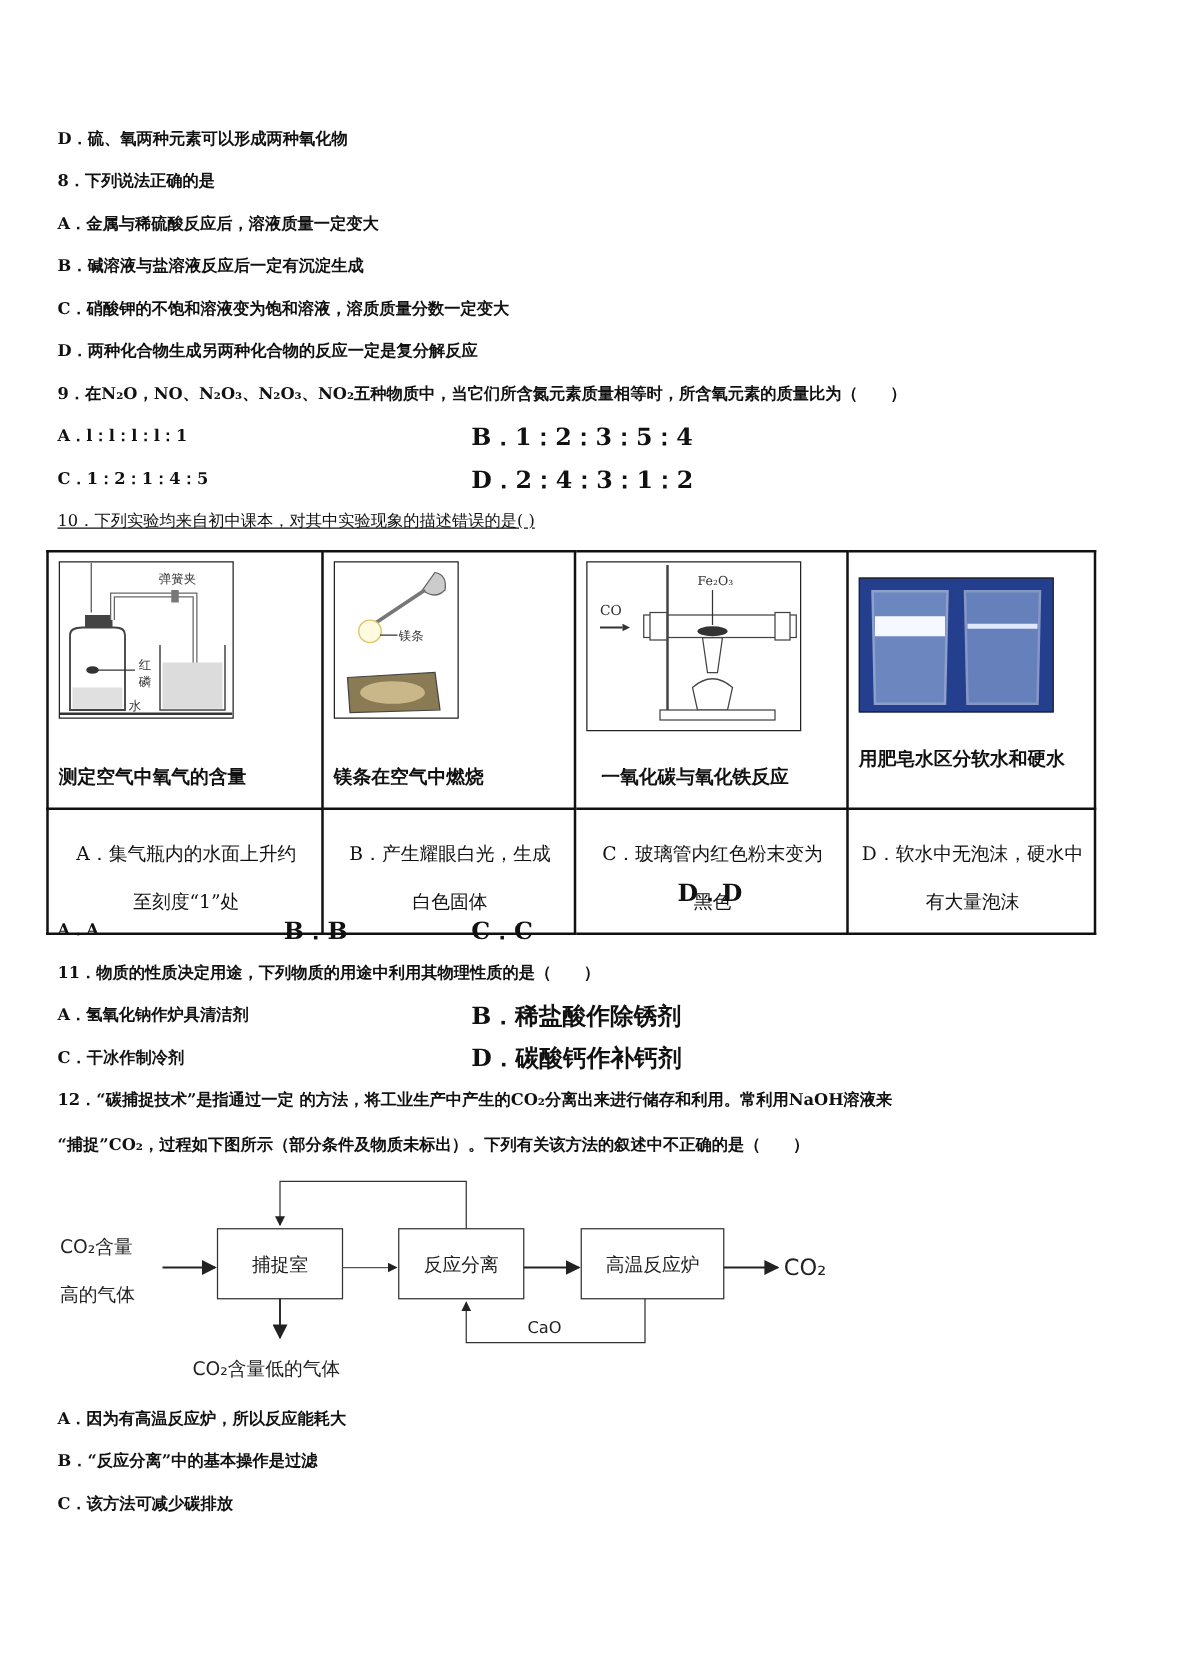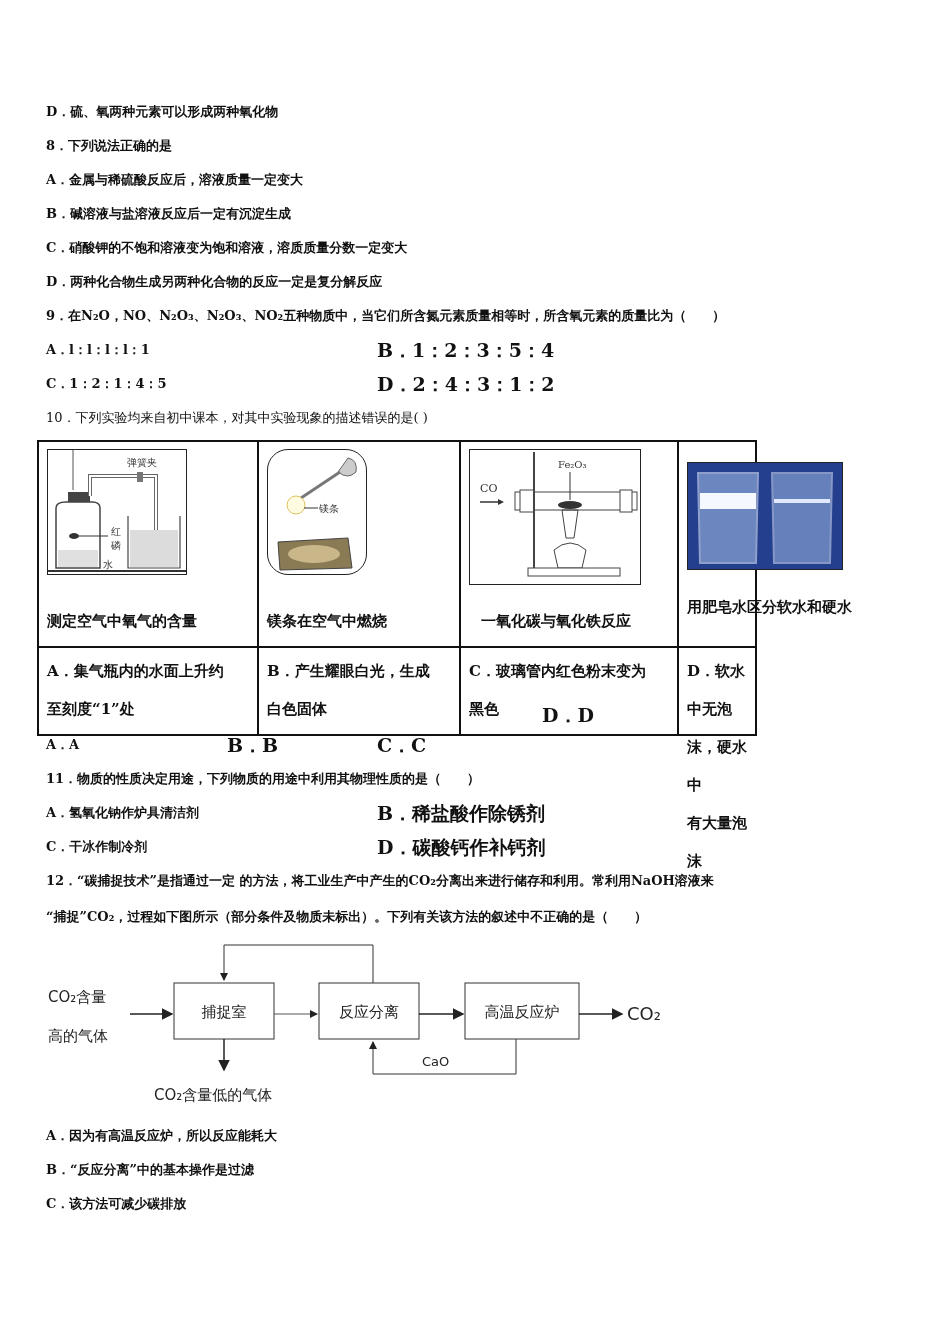--- a/index.html
+++ b/index.html
@@ -1,27 +1,27 @@
 <!DOCTYPE html>
 <html><head>
 <meta charset="utf-8">
 <style>
   html, body { margin: 0; padding: 0; background: #ffffff; }
   body { width: 950px; height: 1344px; position: relative; overflow: hidden;
          font-family: "DejaVu Serif", "Liberation Serif", serif; color: #111; }
   .line { position: absolute; left: 46px; font-size: 13px; font-weight: bold; white-space: nowrap; line-height: 20px; }
   .opt-col2 { position: absolute; font-size: 19px; font-weight: bold; white-space: nowrap; line-height: 20px; }
-  .light { font-weight: normal; }
-  table.exp { position: absolute; left: 37px; top: 440px; width: 720px; border-collapse: collapse; }
+  .light { font-weight: normal; text-decoration: underline; }
+  table.exp { position: absolute; left: 37px; top: 440px; width: 840px; border-collapse: collapse; }
   table.exp td { border: 2px solid #111; vertical-align: top; padding: 0; }
   .cell-top { height: 204px; position: relative; }
   .cell-bot { height: 82px; }
   .pic { position: absolute; top: 7px; left: 8px; border: 1px solid #222; background: #fff; overflow: hidden; }
   .cap { position: absolute; font-size: 15px; font-weight: bold; white-space: nowrap; }
-  .bot-text { font-size: 15px; font-weight: bold; line-height: 38px; padding: 4px 6px 0 8px; }
+  .bot-text { font-size: 15px; font-weight: normal; line-height: 38px; padding: 16px 6px 0 8px; text-align: center; }
   .svgwrap { position: absolute; left: 40px; top: 940px; }
   .flow-lbl { font-family: "DejaVu Sans", "Liberation Sans", sans-serif; font-size: 15px; fill: #222; }
 </style>
 </head>
 <body>
 
 <div class="line" style="top:102px">D．硫、氧两种元素可以形成两种氧化物</div>
 
 <div class="line" style="top:136px">8．下列说法正确的是</div>
 <div class="line" style="top:170px">A．金属与稀硫酸反应后，溶液质量一定变大</div>
@@ -62,21 +62,21 @@
             <line x1="30" y1="86" x2="60" y2="86" stroke="#333"></line>
             <ellipse cx="26" cy="86" rx="5" ry="3" fill="#333"></ellipse>
             <line x1="0" y1="121" x2="138" y2="121" stroke="#333" stroke-width="2"></line>
           </svg>
         </div>
         <div class="cap" style="left:8px; top:170px">测定空气中氧气的含量</div>
       </div>
     </td>
     <td style="width:200px">
       <div class="cell-top">
-        <div class="pic" style="width:98px;height:124px;border-radius:21px;">
+        <div class="pic" style="width:98px;height:124px;">
           <svg width="98" height="124" viewBox="0 0 98 124">
             <path d="M80 8 Q90 10 88 22 Q80 30 70 22 Z" fill="#ccc" stroke="#666"></path>
             <line x1="72" y1="22" x2="30" y2="50" stroke="#777" stroke-width="3"></line>
             <circle cx="28" cy="55" r="9" fill="#fffbe0" stroke="#e0c060"></circle>
             <line x1="36" y1="58" x2="50" y2="58" stroke="#333"></line>
             <text x="51" y="62" font-size="10" fill="#333">镁条</text>
             <path d="M10 92 L80 88 L84 118 L12 120 Z" fill="#8a7b55" stroke="#444"></path>
             <ellipse cx="46" cy="104" rx="26" ry="9" fill="#c9b78a"></ellipse>
           </svg>
         </div>

